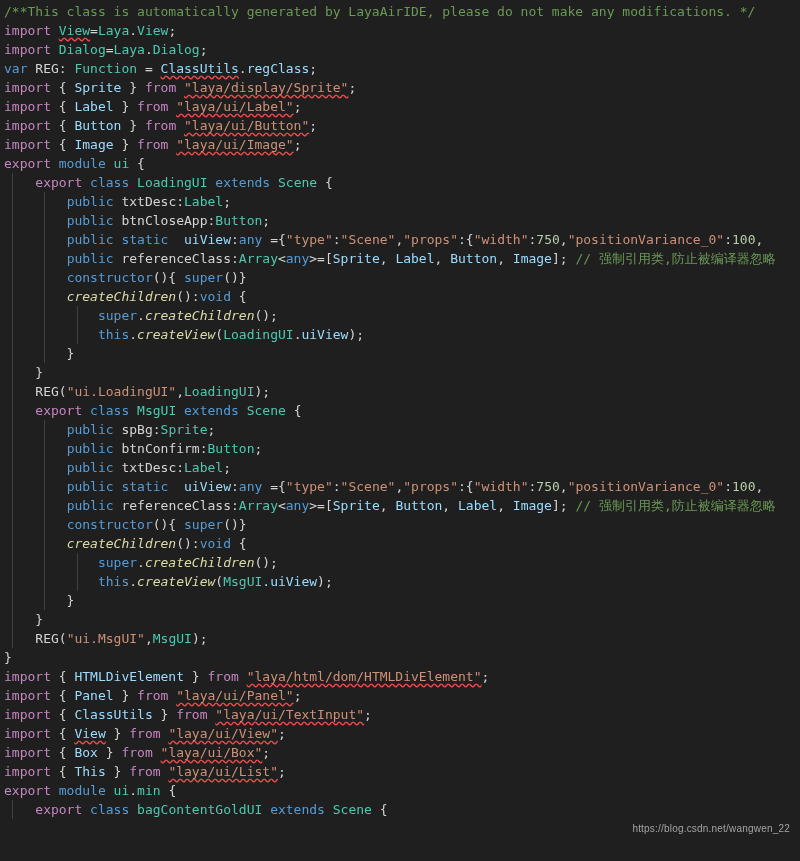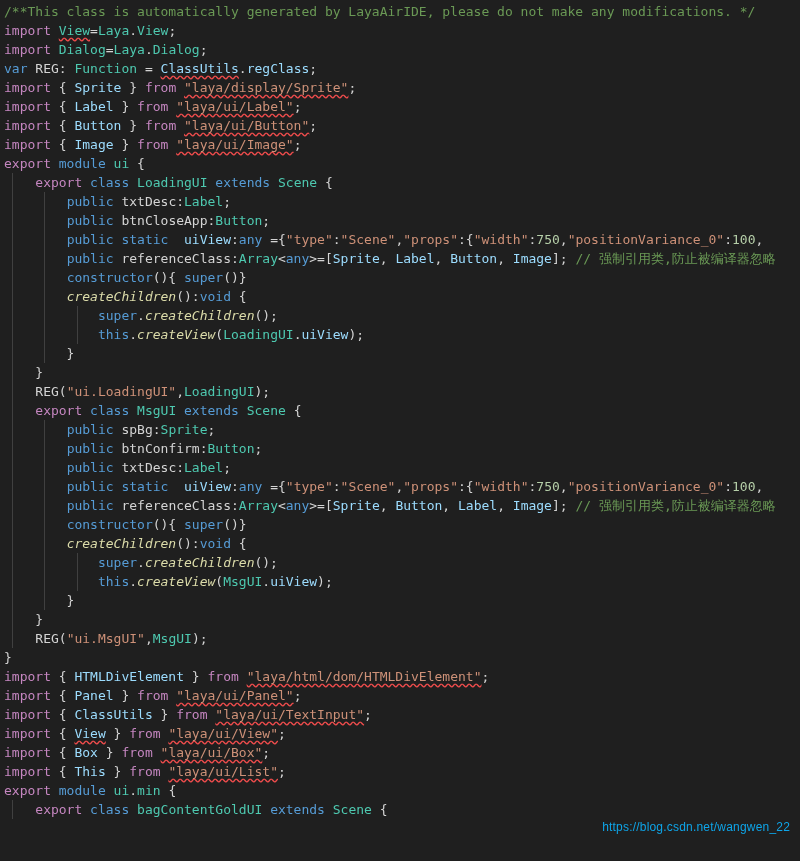--- a/index.html
+++ b/index.html
@@ -67,22 +67,22 @@
     text-decoration: underline wavy #f14c4c;
     text-decoration-skip-ink: none;
     text-underline-offset: 2px;
   }
 
   #watermark {
     position: absolute;
     right: 10px;
     bottom: 27px;
     font-family: "Liberation Sans", sans-serif;
-    font-size: 12px;
-    color: #0ea5e9;
+    font-size: 10px;
+    color: #a3a3a3;
     letter-spacing: 0.2px;
     white-space: nowrap;
   }
 </style>
 </head>
 <body>
 
 <div id="editor">
   <div id="code">
       <div class="line"><span class="cmt">/**This class is automatically generated by LayaAirIDE, please do not make any modifications. */</span></div>

